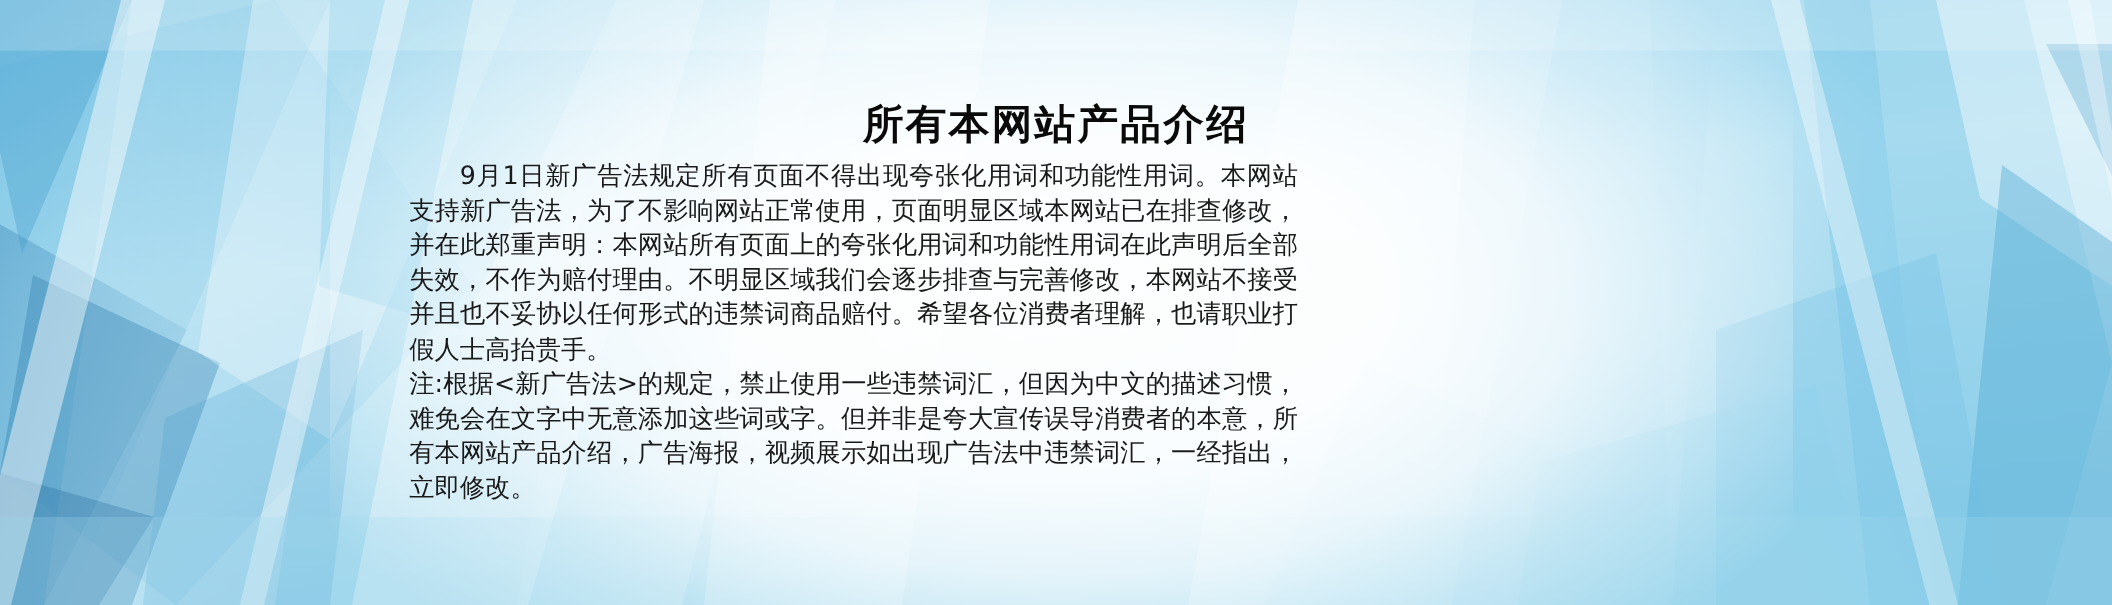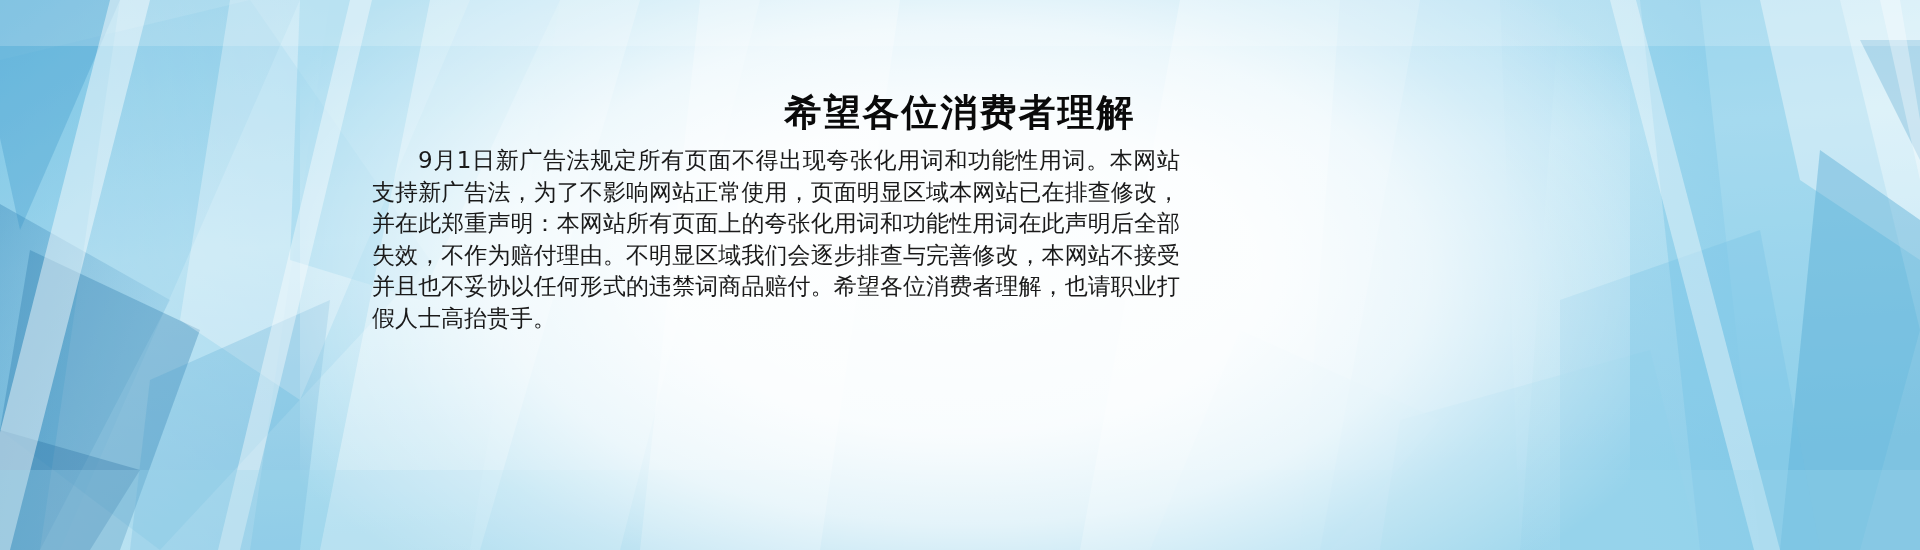--- a/index.html
+++ b/index.html
@@ -132,20 +132,21 @@
 
       <rect x="0" y="470" width="1920" height="80" fill="#9fd6ec" opacity="0.28"></rect>
       <rect x="0" y="0" width="1920" height="46" fill="#ffffff" opacity="0.18"></rect>
     </svg>
   </div>
 
   <div id="veil"></div>
 
   <div id="content">
 
-    <h1 id="title">希望各位消费者理解</h1>
+    <h1 id="title">所有本网站产品介绍</h1>
 
     <div id="body-block">
       <p id="para-1">9月1日新广告法规定所有页面不得出现夸张化用词和功能性用词。本网站支持新广告法，为了不影响网站正常使用，页面明显区域本网站已在排查修改，并在此郑重声明：本网站所有页面上的夸张化用词和功能性用词在此声明后全部失效，不作为赔付理由。不明显区域我们会逐步排查与完善修改，本网站不接受并且也不妥协以任何形式的违禁词商品赔付。希望各位消费者理解，也请职业打假人士高抬贵手。</p>
+      <p id="para-2">注:根据&lt;新广告法&gt;的规定，禁止使用一些违禁词汇，但因为中文的描述习惯，难免会在文字中无意添加这些词或字。但并非是夸大宣传误导消费者的本意，所有本网站产品介绍，广告海报，视频展示如出现广告法中违禁词汇，一经指出，立即修改。</p>
     </div>
 
   </div>
 </div>
 
 </body></html>

